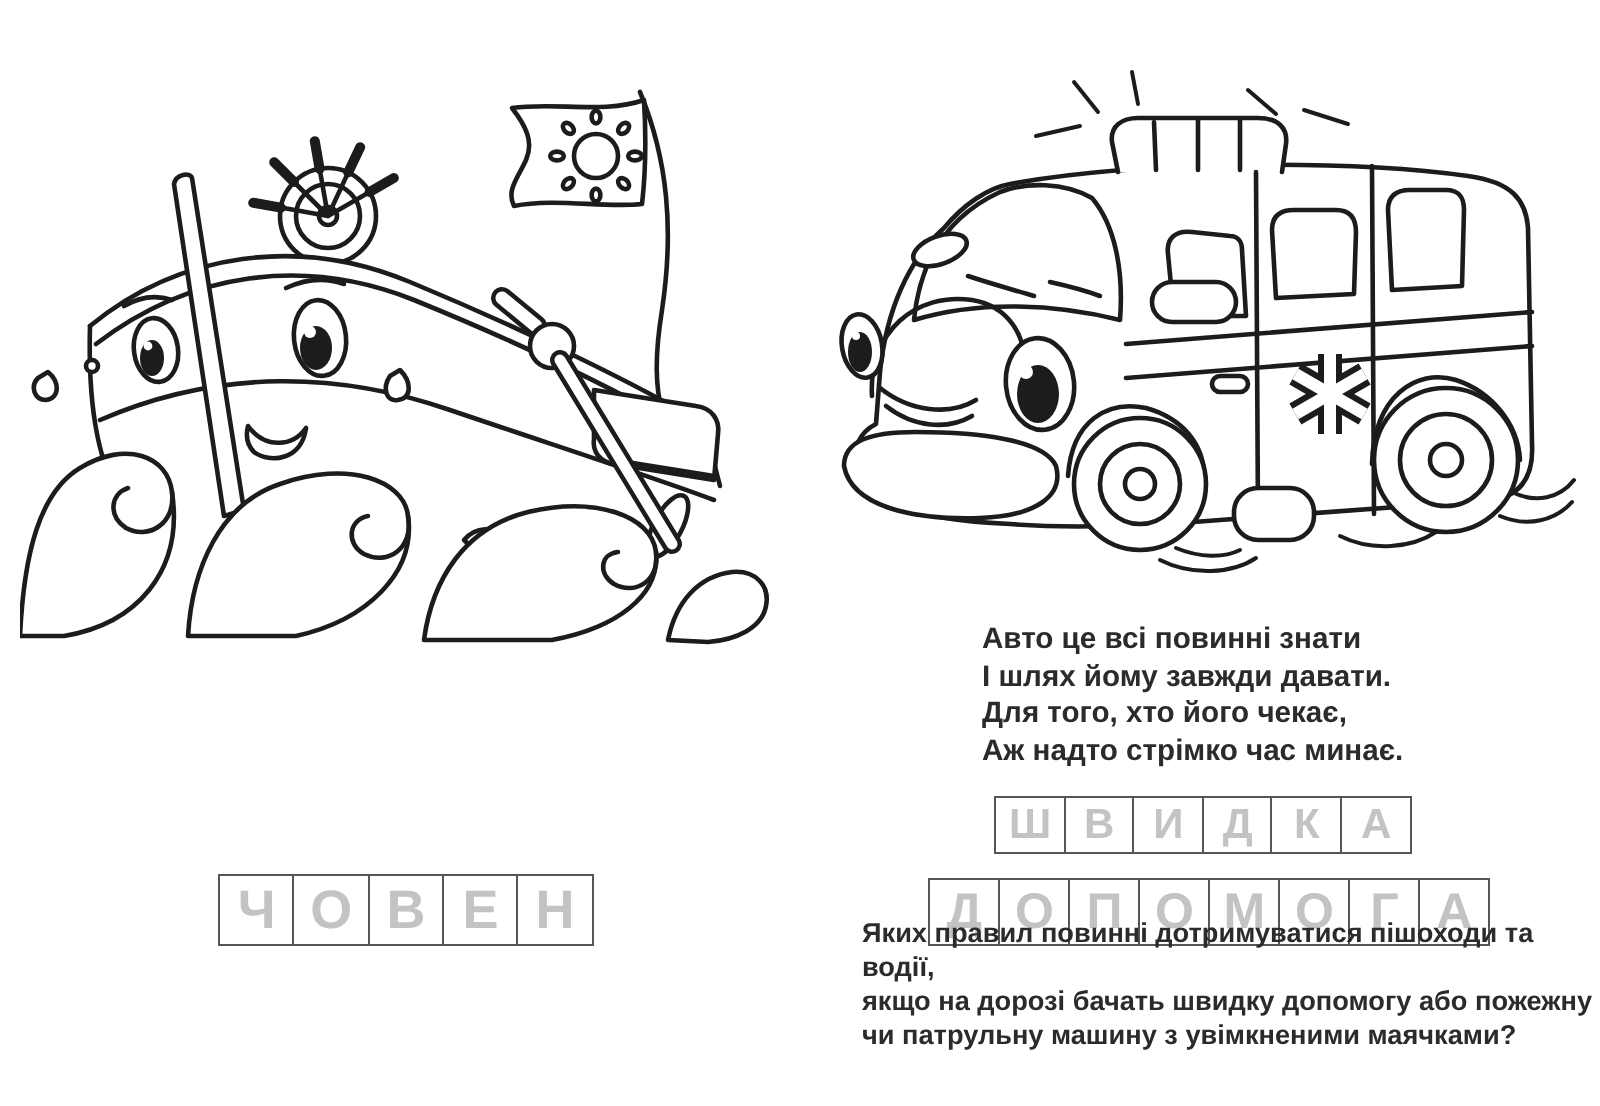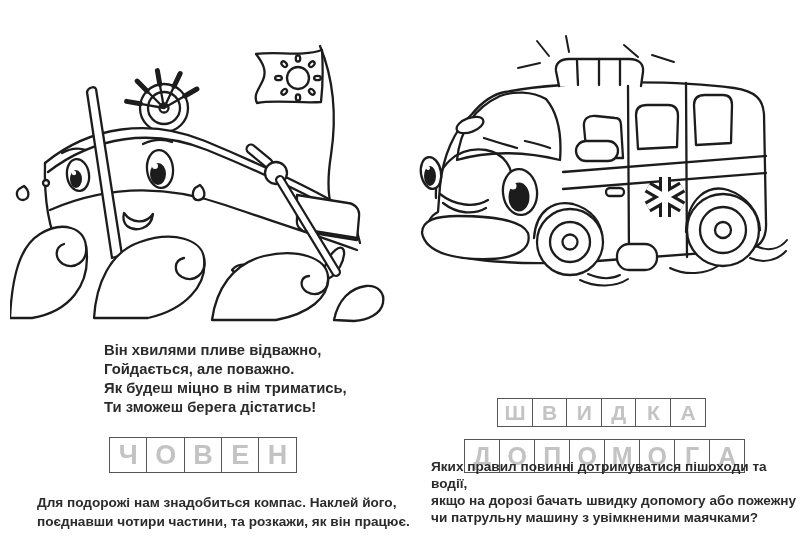--- a/index.html
+++ b/index.html
@@ -194,36 +194,34 @@
 
     <g class="ln" style="stroke-width:2">
       <path d="M 170,252 C 186,260 206,259 218,251"></path>
         <path d="M 178,246 C 190,251 202,251 210,247"></path>
       <path d="M 260,240 C 276,248 296,246 308,238"></path>
       <path d="M 340,230 C 354,236 368,232 376,223"></path>
         <path d="M 346,218 C 358,224 370,221 377,212"></path>
     </g>
   </svg>
 
-  <div class="txt poem left-poem">Він хвилями пливе відважно,
-Гойдається, але поважно.
-Як будеш міцно в нім триматись,
-Ти зможеш берега дістатись!</div>
 
   <div class="boxes choven">
     <span class="lbox">Ч</span>
     <span class="lbox">О</span>
     <span class="lbox">В</span>
     <span class="lbox">Е</span>
     <span class="lbox">Н</span>
   </div>
 
-  <div class="txt task left-task">Для подорожі нам знадобиться компас. Наклей його,
-поєднавши чотири частини, та розкажи, як він працює.</div>
-
+
+  <div class="txt poem right-poem">Авто це всі повинні знати
+І шлях йому завжди давати.
+Для того, хто його чекає,
+Аж надто стрімко час минає.</div>
 
   <div class="boxes shvydka">
     <span class="lbox">Ш</span>
     <span class="lbox">В</span>
     <span class="lbox">И</span>
     <span class="lbox">Д</span>
     <span class="lbox">К</span>
     <span class="lbox">А</span>
   </div>
 

